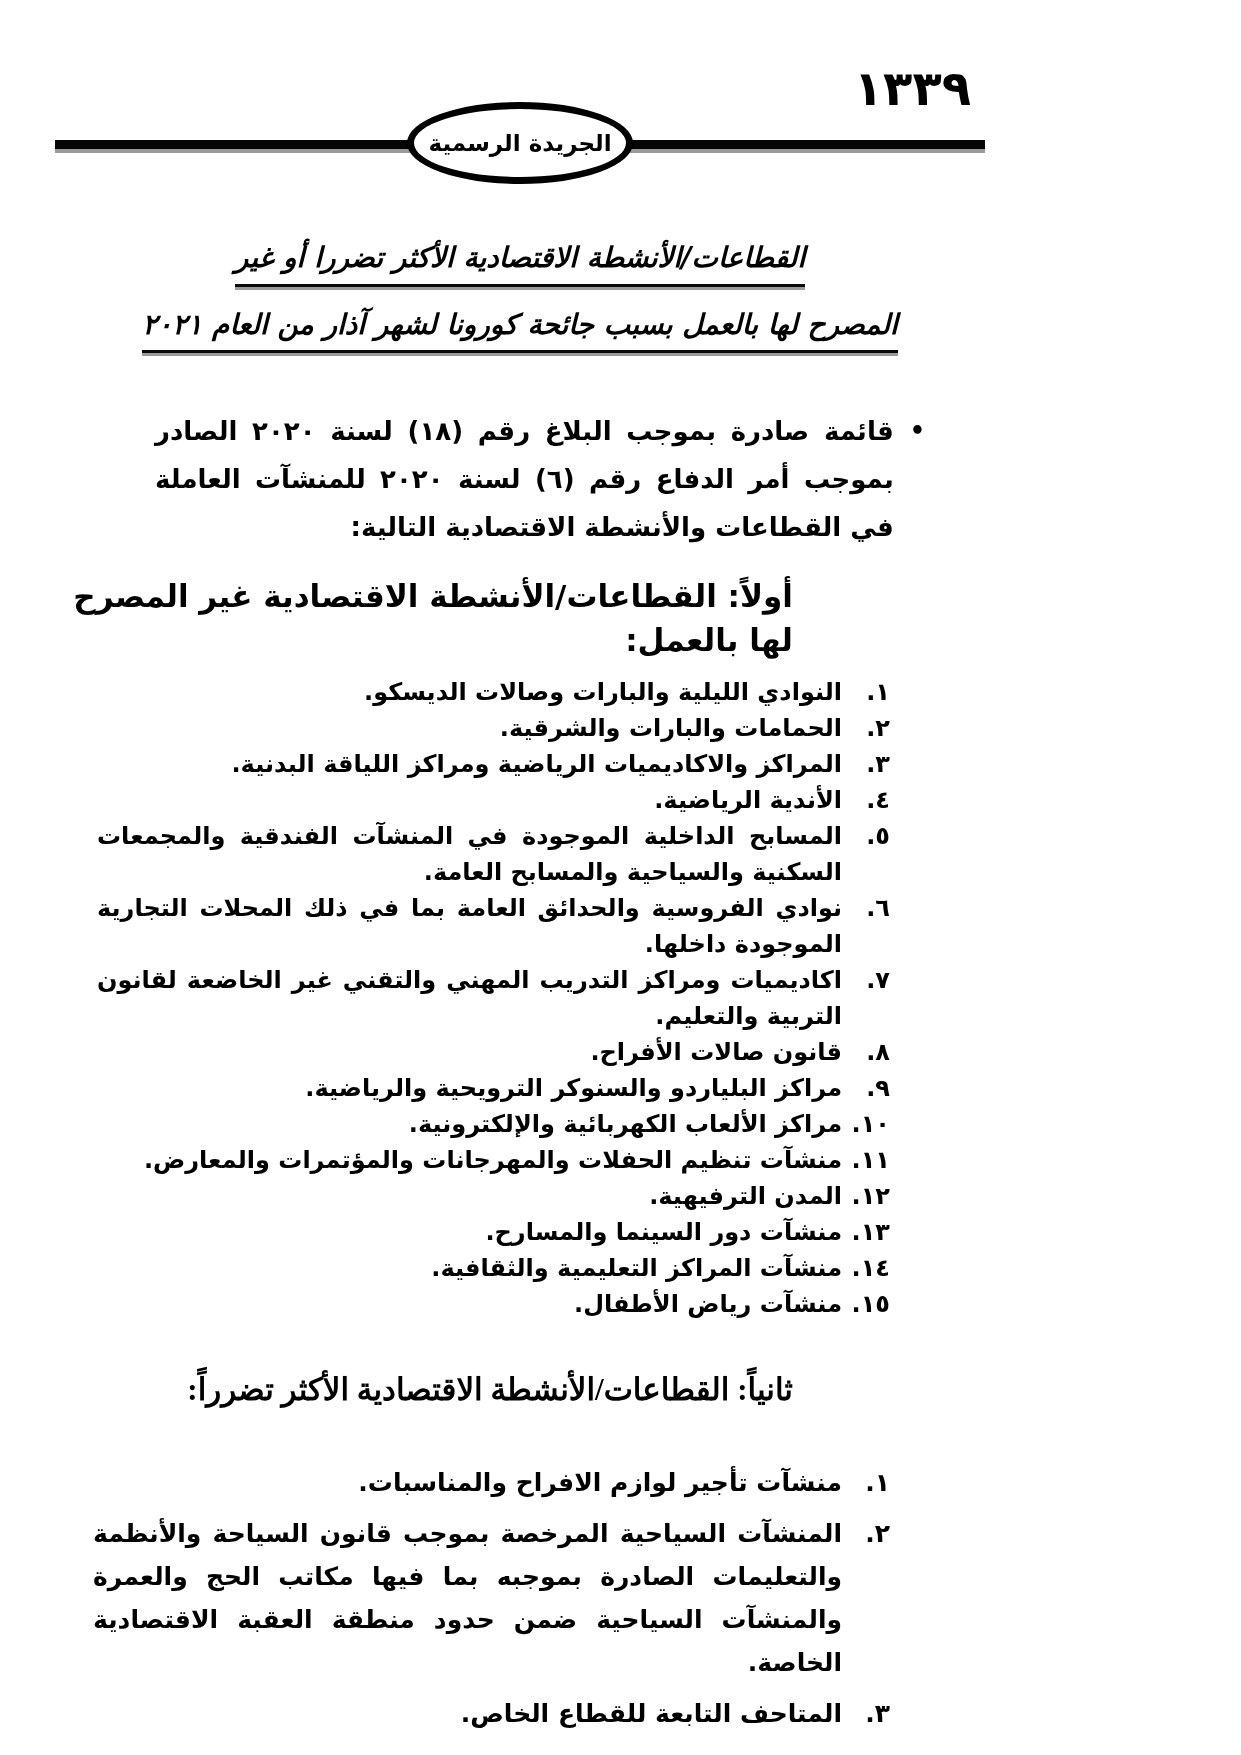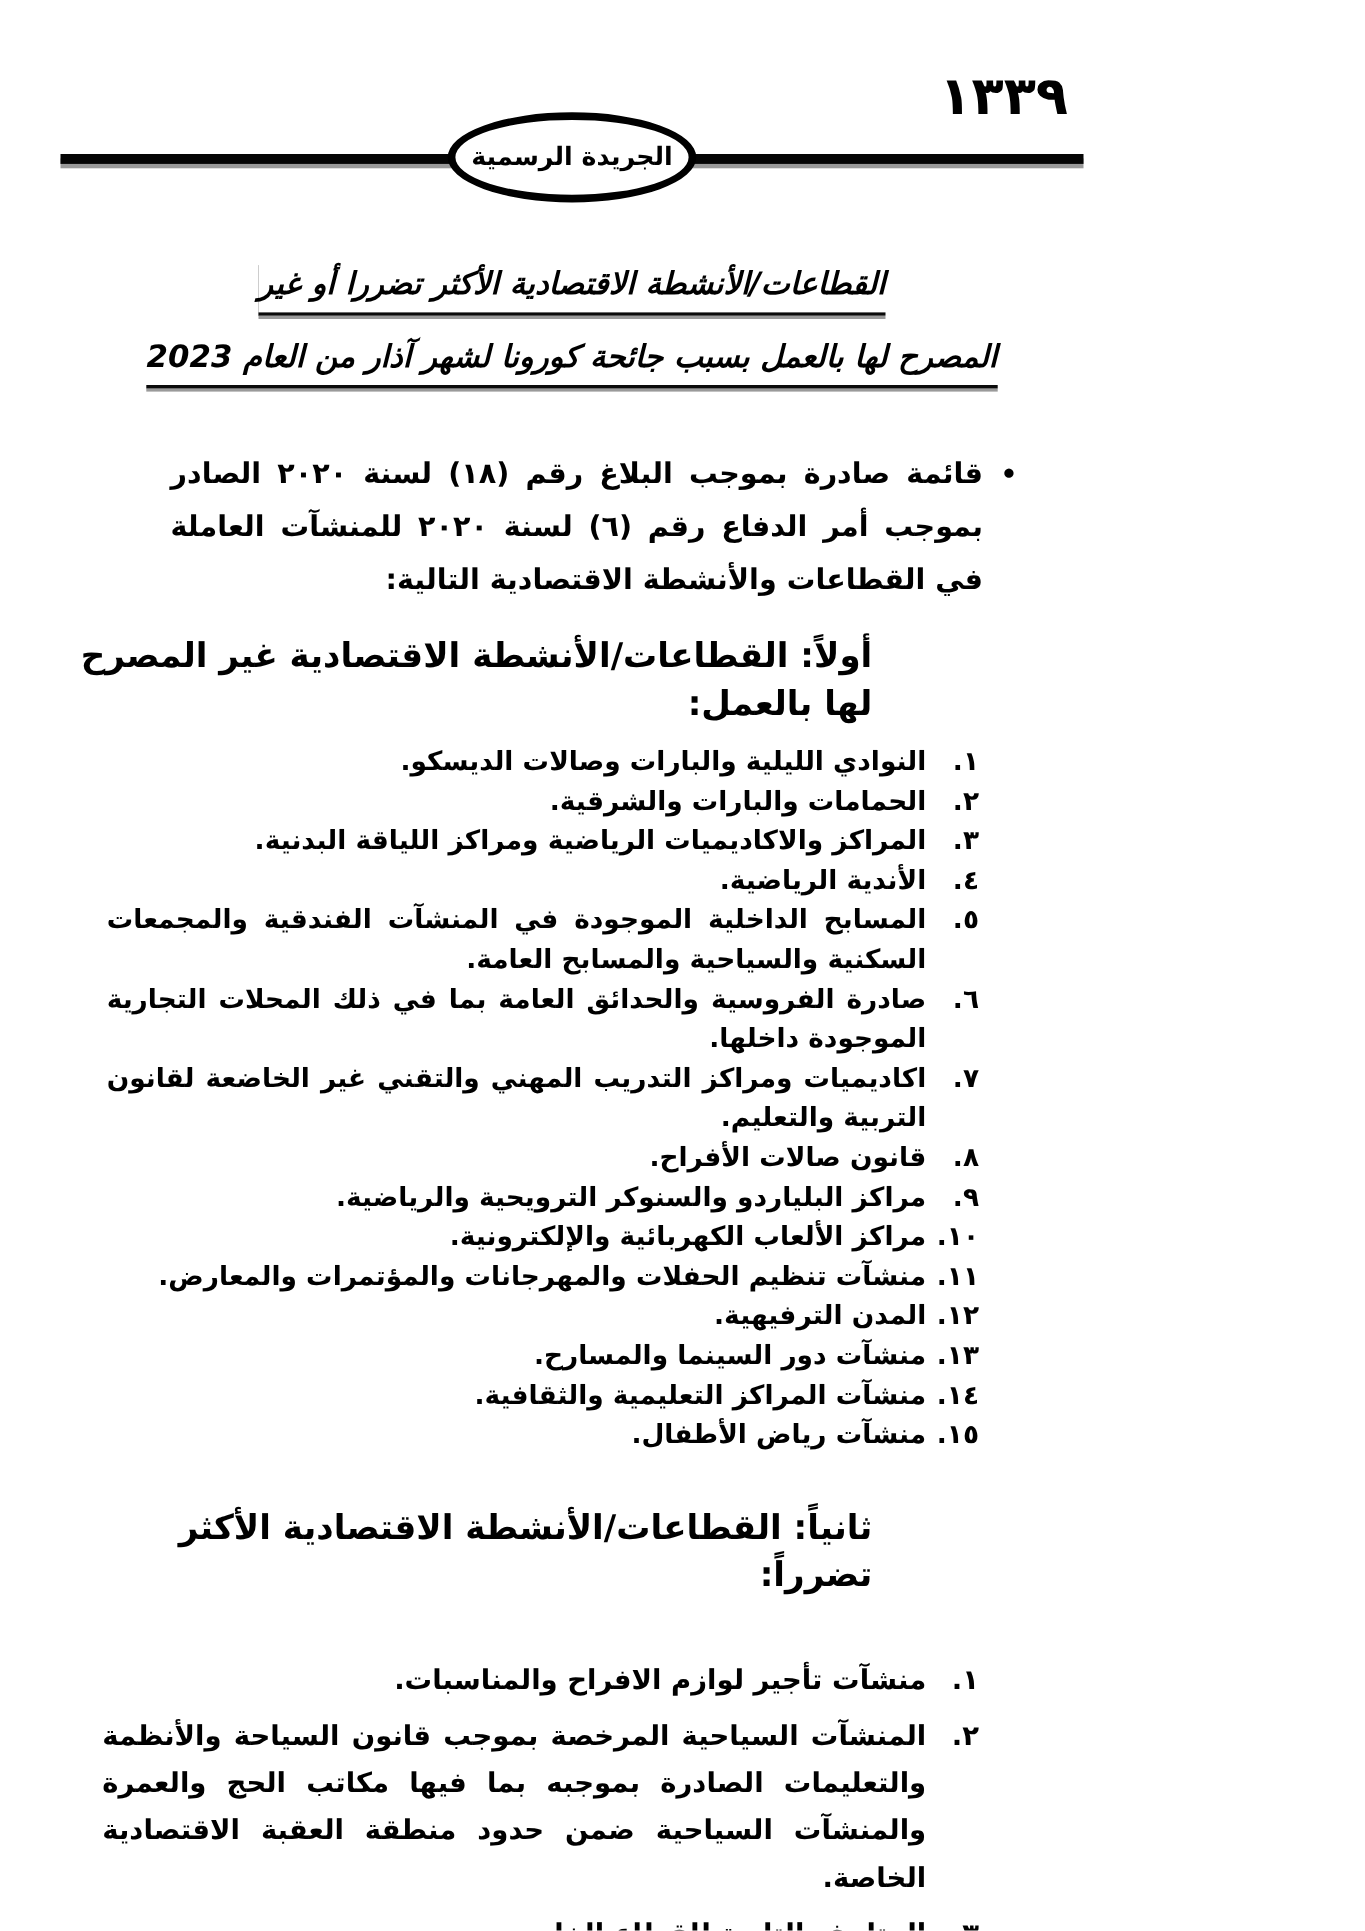--- a/index.html
+++ b/index.html
@@ -77,21 +77,21 @@
   .intro .dot { font-size: 24px; }
   .intro .txt { flex: 1; text-align: justify; }
 
   
   .sec-heading {
     font-size: 31px;
     margin-top: 24px;
     padding-right: 192px;
     line-height: 1.4;
   }
-  .sec-heading.second { margin-top: 46px; }
+  .sec-heading.second { margin-top: 46px; font-family: Liberation Serif, serif; }
 
   
   ol.items {
     list-style: none;
     margin-top: 12px;
     padding-right: 95px;
     padding-left: 42px;
     font-size: 24px;
   }
   ol.items li { display: flex; line-height: 36px; }
@@ -109,21 +109,21 @@
   <div class="header">
     <div class="page-number">١٣٣٩</div>
     <div class="rule"></div>
     <div class="seal">
       <span>الجريدة الرسمية</span>
     </div>
   </div>
 
   <div class="title-block">
     <div><span class="t-line">القطاعات/الأنشطة الاقتصادية الأكثر تضررا أو غير</span></div>
-    <div><span class="t-line">المصرح لها بالعمل بسبب جائحة كورونا لشهر آذار من العام 2023</span></div>
+    <div><span class="t-line">المصرح لها بالعمل بسبب جائحة كورونا لشهر آذار من العام ٢٠٢١</span></div>
   </div>
 
   <div class="intro">
     <span class="dot">•</span>
     <span class="txt">قائمة صادرة بموجب البلاغ رقم (١٨) لسنة ٢٠٢٠ الصادر بموجب أمر الدفاع رقم (٦) لسنة ٢٠٢٠ للمنشآت العاملة في القطاعات والأنشطة الاقتصادية التالية:</span>
   </div>
 
   <div class="sec-heading">أولاً: القطاعات/الأنشطة الاقتصادية غير المصرح لها بالعمل:</div>
 
   <ol class="items s1">
@@ -142,21 +142,21 @@
     <li>
         <span class="num">٤.</span>
         <span class="txt">الأندية الرياضية.</span>
       </li>
     <li>
         <span class="num">٥.</span>
         <span class="txt">المسابح الداخلية الموجودة في المنشآت الفندقية والمجمعات السكنية والسياحية والمسابح العامة.</span>
       </li>
     <li>
         <span class="num">٦.</span>
-        <span class="txt">صادرة الفروسية والحدائق العامة بما في ذلك المحلات التجارية الموجودة داخلها.</span>
+        <span class="txt">نوادي الفروسية والحدائق العامة بما في ذلك المحلات التجارية الموجودة داخلها.</span>
       </li>
     <li>
         <span class="num">٧.</span>
         <span class="txt">اكاديميات ومراكز التدريب المهني والتقني غير الخاضعة لقانون التربية والتعليم.</span>
       </li>
     <li>
         <span class="num">٨.</span>
         <span class="txt">قانون صالات الأفراح.</span>
       </li>
     <li>

